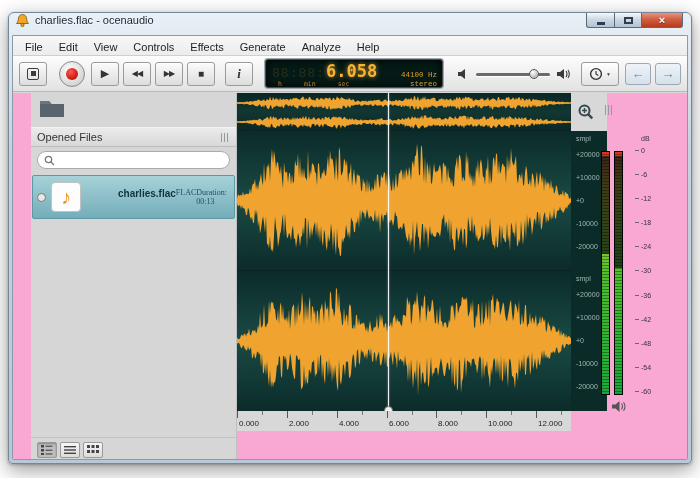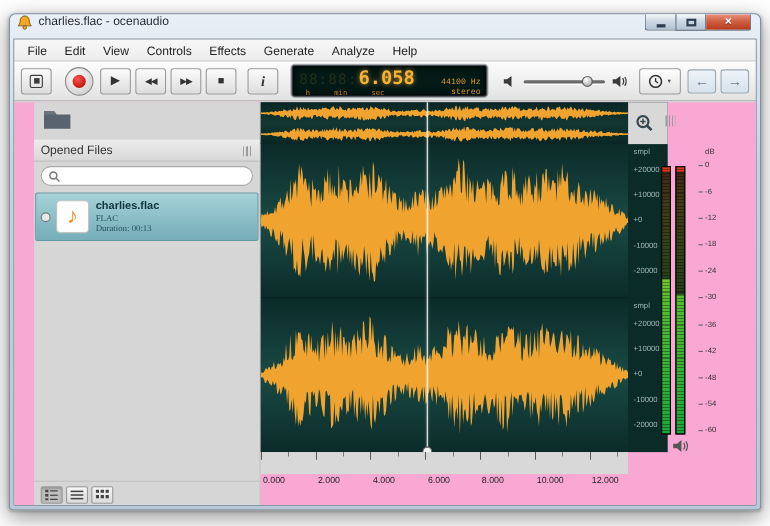--- a/index.html
+++ b/index.html
@@ -95,21 +95,21 @@
   .search-box { height:18px; background:#fff; border:1px solid #aaa; border-radius:9px;
     display:flex; align-items:center; padding:0 6px; }
   .search-input { border:none; outline:none; background:transparent; font-size:10px; flex:1; min-width:0; }
   .file-list { flex:1; padding:2px 1px; }
   .file-row { height:44px; background:linear-gradient(#a6d2d8,#74adb9); border:1px solid #5d98a4; border-radius:2px;
     display:flex; align-items:center; padding:0 4px; }
   .file-radio { width:9px; height:9px; border-radius:50%; border:1px solid #777; background:#e8e8e8; flex:none; }
   .file-icon { width:30px; height:30px; background:#fdfdfd; border:1px solid #c2c2c2; border-radius:4px;
     margin:0 6px 0 5px; display:flex; align-items:center; justify-content:center;
     color:#ef8f1d; font-size:20px; font-weight:bold; flex:none; }
-  .file-meta { display:flex; flex-direction:column; line-height:1.15; }
+  .file-meta { display:flex; flex-direction:row; line-height:1.15;margin-left:31px; }
   .file-name { font-size:10px; font-weight:bold; color:#10333d; }
   .file-fmt, .file-dur { font-size:8px; color:#24505c;font-family:Liberation Serif, serif; }
   .side-bottom { height:24px; border-top:1px solid #c2c2c2; display:flex; align-items:center; padding-left:6px; gap:3px; }
   .view-btn { width:20px; height:16px; border:1px solid #9a9a9a; border-radius:2px;
     background:linear-gradient(#f6f6f6,#dcdcdc); display:flex; align-items:center; justify-content:center; }
   .view-btn.active { background:#bfbfbf; box-shadow:inset 0 1px 2px rgba(0,0,0,.3); }
 
   
   .wavezone { position:absolute; left:224px; top:0; width:370px; height:318px; background:#0b2b29; overflow:visible; }
   .wavezone svg { display:block; }
@@ -126,21 +126,21 @@
     box-shadow:0 0 2px rgba(255,255,255,.7); }
   .playhead-handle { position:absolute; top:313px; width:9px; height:9px; border-radius:50%;
     background:#f2f2f2; border:1px solid #6a6a6a; box-shadow:0 1px 2px rgba(0,0,0,.4); }
 
   
   .ruler { position:absolute; left:224px; top:318px; width:334px; height:20px; background:#d8d8d8; }
   .ruler-major { position:absolute; left:0; top:0; right:0; height:7px;
     background:repeating-linear-gradient(90deg,#555 0 1px,transparent 1px 49.86px); }
   .ruler-minor { position:absolute; left:0; top:0; right:0; height:4px;
     background:repeating-linear-gradient(90deg,#777 0 1px,transparent 1px 24.93px); }
-  .ruler span { position:absolute; top:21px; font-size:8px; color:#222; }
+  .ruler span { position:absolute; top:8px; font-size:8px; color:#222; }
   .rt0{left:2px;} .rt1{left:52px;} .rt2{left:102px;} .rt3{left:152px;} .rt4{left:201px;} .rt5{left:251px;} .rt6{left:301px;}
 
   
   .meter-grip { position:absolute; left:592px; top:12px; width:9px; height:10px;
     background:repeating-linear-gradient(90deg,#999 0 1px,transparent 1px 3px); }
   .meter { position:absolute; top:58px; width:9px; height:244px; background:#101c14; border:1px solid #000;
     overflow:hidden; }
   .meter.m-left { left:588px; } .meter.m-right { left:601px; }
   .meter-dim { position:absolute; inset:0;
     background:linear-gradient(to top,#18a83a,#4fc02c 50%,#b9cf1f 72%,#eaa21a 88%,#e03418 100%);

